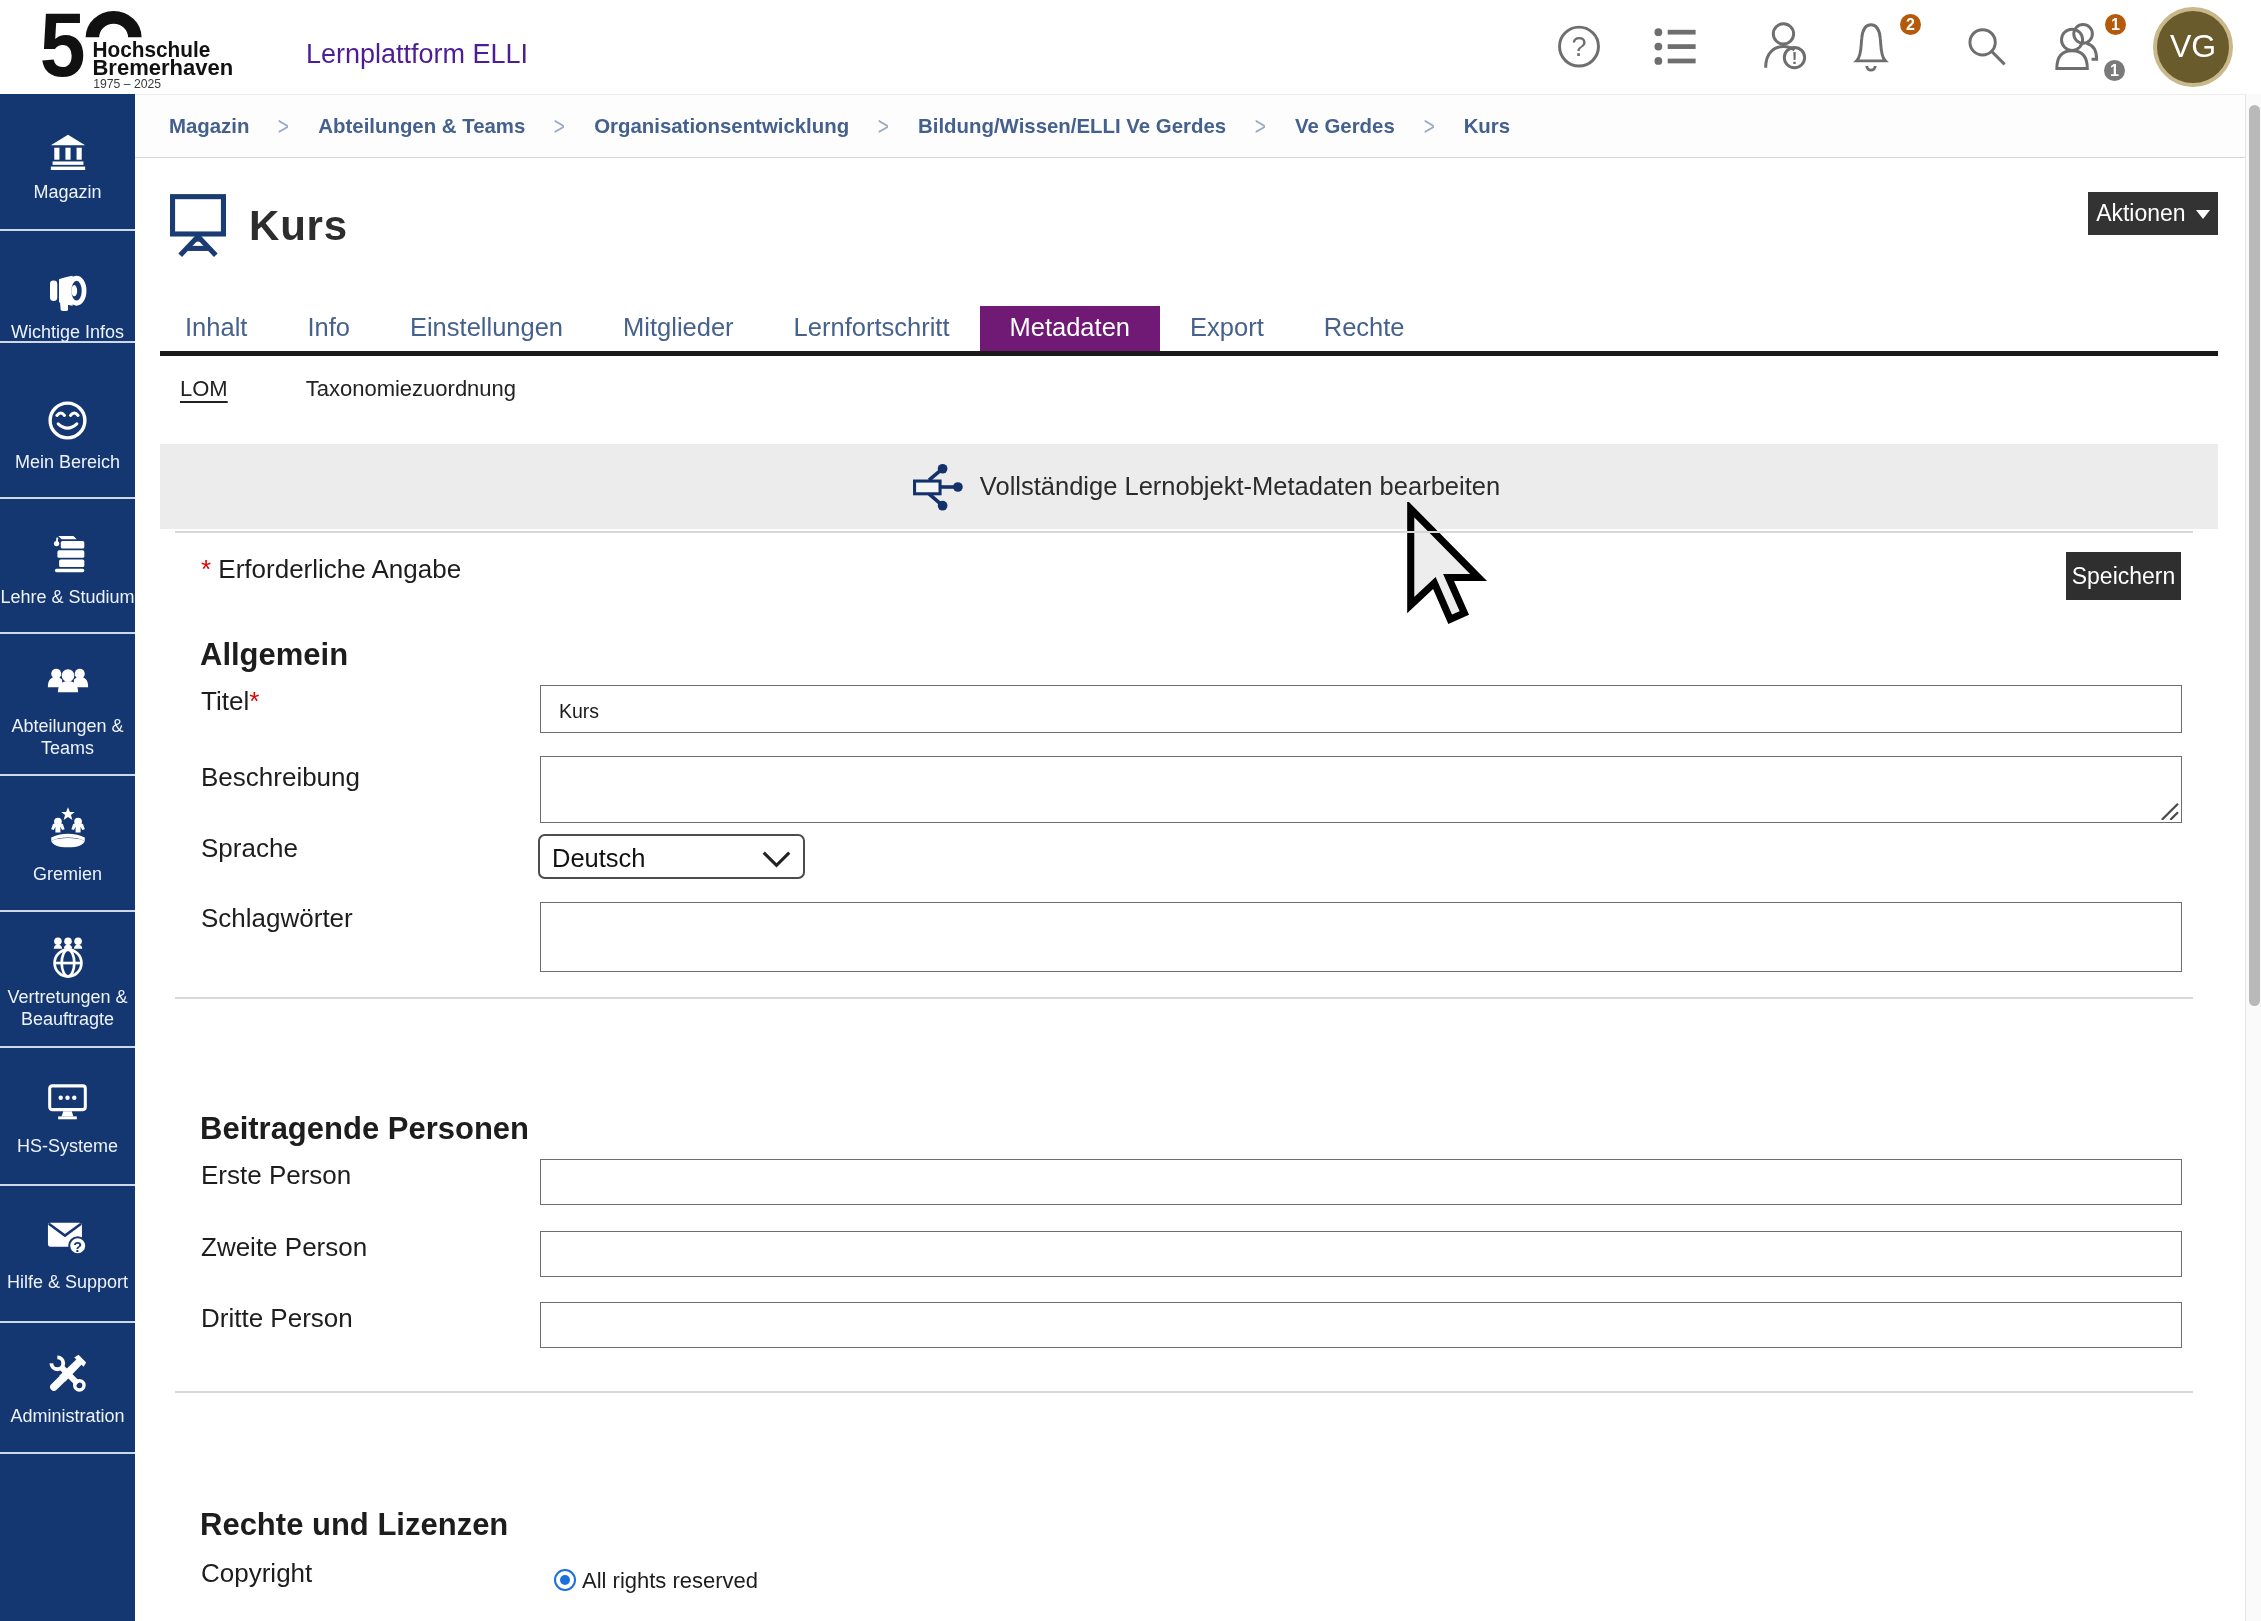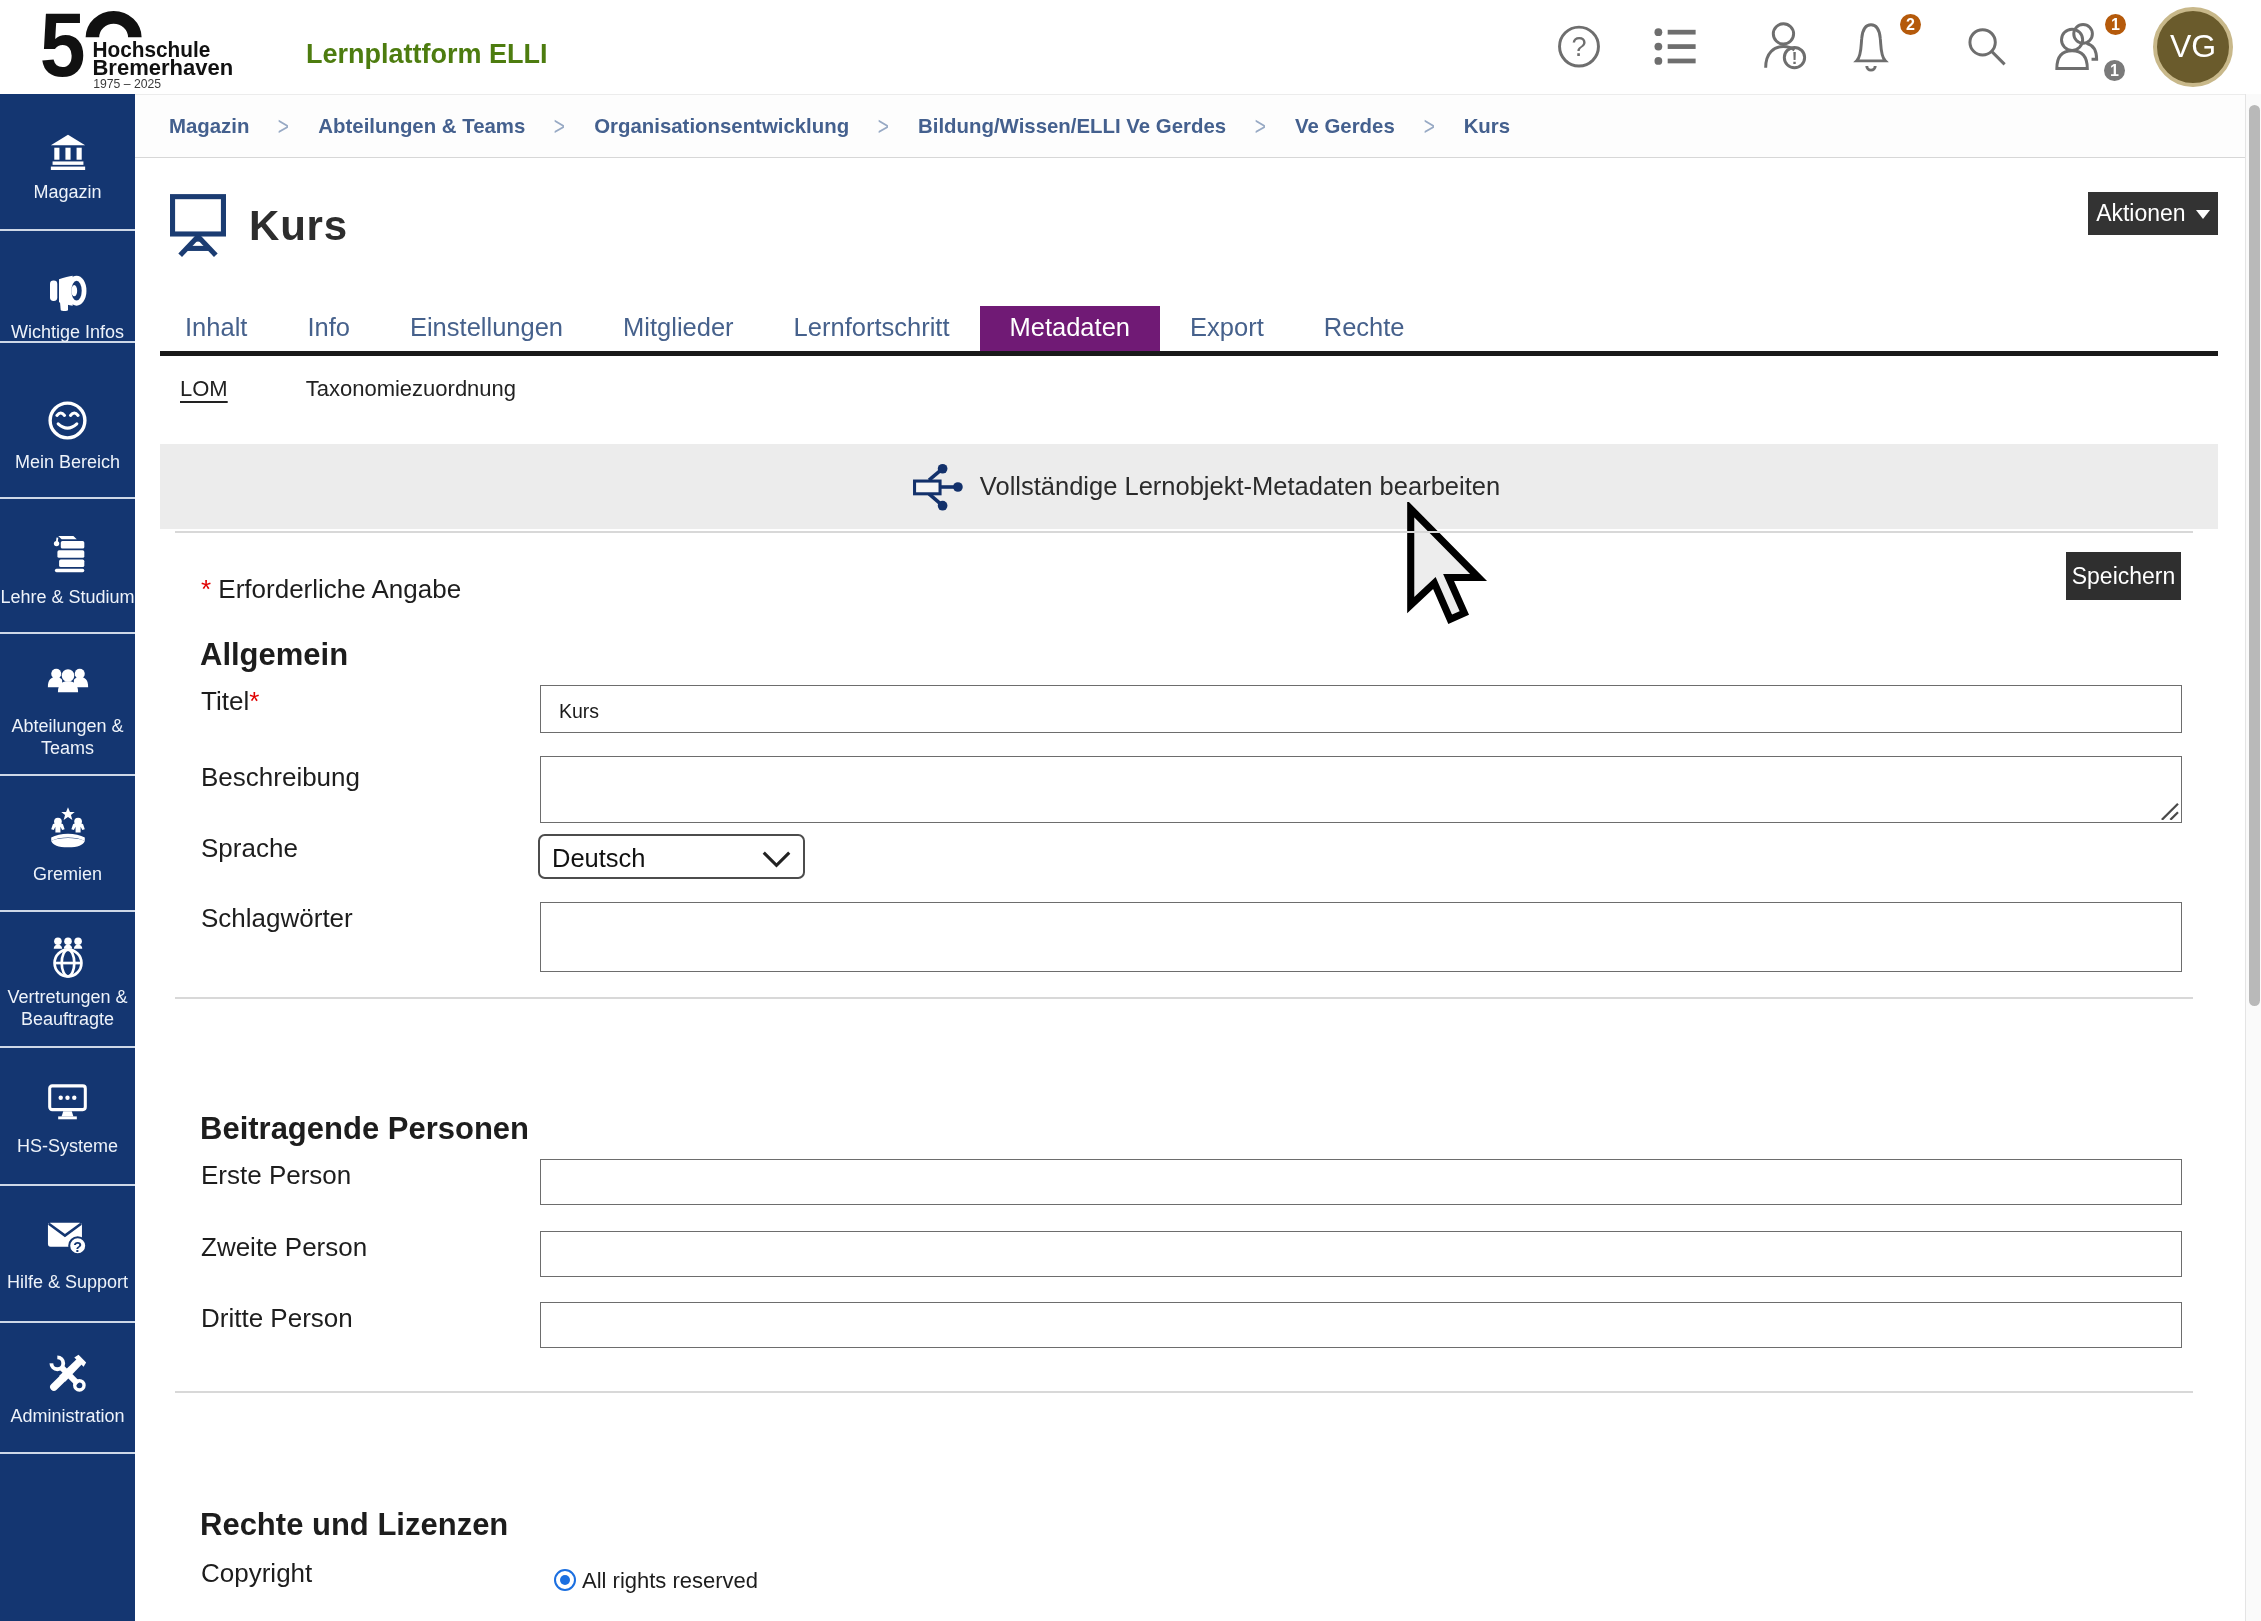--- a/index.html
+++ b/index.html
@@ -3,21 +3,21 @@
 <meta charset="utf-8">
 <title>Kurs</title>
 <style>
   * { margin:0; padding:0; box-sizing:border-box; }
   html,body { width:2261px; height:1621px; background:#fff; overflow:hidden;
     font-family:"Liberation Sans", sans-serif; }
   .abs { position:absolute; }
   
   #header { position:absolute; left:0; top:0; width:2261px; height:94px; background:#fff; }
   #apptitle { position:absolute; left:306px; top:6.8px; height:94px; line-height:94px;
-    font-size:27px; font-weight:bold; color:#4d7c0f; }
+    font-size:27px; font-weight:normal; color:#4c1d95; }
   .hicon { position:absolute; top:0; }
   .badge { position:absolute; width:21px; height:21px; border-radius:50%;
     color:#fff; font-size:16px; line-height:21px; text-align:center; font-weight:bold;}
   .badge.orange { background:#b55a0b; }
   .badge.gray { background:#7a7a7a; }
   
   #sidebar { position:absolute; left:0; top:94px; width:135px; height:1527px; background:#143671; }
   .sbitem { position:absolute; left:0; width:135px; border-bottom:2.5px solid rgba(238,244,252,.85); }
   .sbitem .ic { position:absolute; left:0; width:135px; text-align:center; }
   .sbitem .lbl { position:absolute; left:0; width:135px; text-align:center;
@@ -320,21 +320,21 @@
     </svg>
     <span class="txt">Vollständige Lernobjekt-Metadaten bearbeiten</span>
   </div>
     </div>
 
   <svg class="abs" style="left:1406px;top:502px" width="82" height="132" viewBox="0 0 104 162">
     <path d="M6 6 L6 128 L36 100 L56 146 L74 138 L54 93 L92 93 Z" fill="#ededed" stroke="#000" stroke-width="9" stroke-linejoin="miter"></path>
   </svg>
 
   <div class="hr" style="top:531px"></div>
-  <div class="lbl2" style="top:574px"><span class="req">*</span> Erforderliche Angabe</div>
+  <div class="lbl2" style="top:554px"><span class="req">*</span> Erforderliche Angabe</div>
   <div id="speichern">Speichern</div>
   <div class="h2" style="top:598px">Allgemein</div>
   <div class="lbl2" style="top:686px">Titel<span class="req">*</span></div>
   <div class="inp" style="top:685px;height:48px"></div>
   <div class="val" style="top:700px">Kurs</div>
   <div class="lbl2" style="top:762px">Beschreibung</div>
   <div class="inp" style="top:756px;height:67px">
     <svg class="abs" style="right:1.7px;bottom:1.7px" width="18.7" height="18.7" viewBox="0 0 22 22">
       <g stroke="#4a4a4a" stroke-width="2.6">
           <line x1="1" y1="21" x2="20" y2="2"></line>

